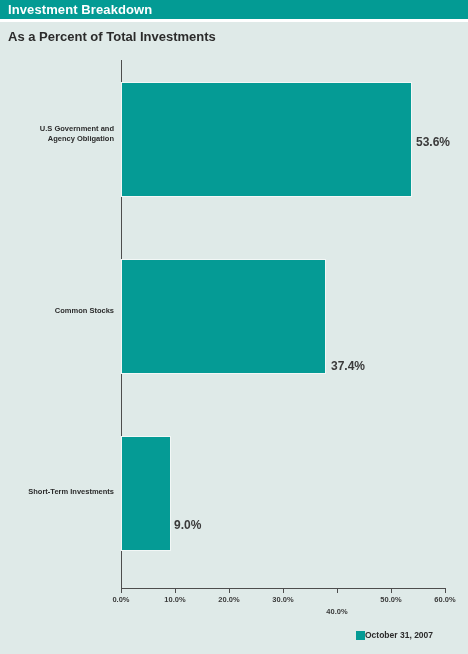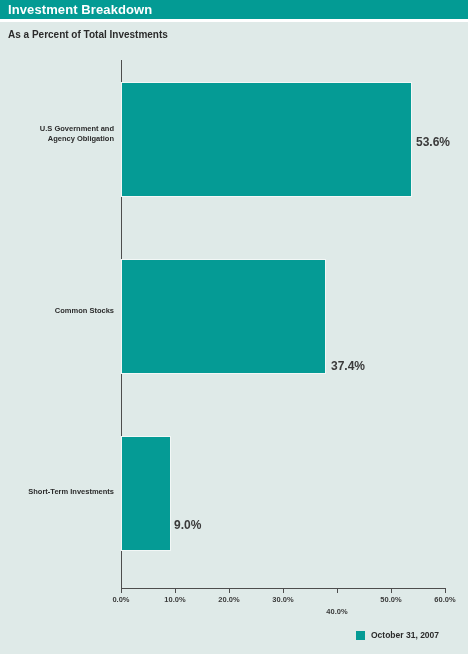--- a/index.html
+++ b/index.html
@@ -40,21 +40,21 @@
     left: 0;
     top: 19px;
     width: 468px;
     height: 3px;
     background: #ffffff;
   }
   .subtitle {
     position: absolute;
     left: 8px;
     top: 29px;
-    font-size: 10px;
+    font-size: 13px;
     font-weight: bold;
     color: #2b2b2b;
     white-space: nowrap;
   }
 
   
   .plot {
     position: absolute;
     left: 0;
     top: 0;
@@ -120,21 +120,20 @@
     white-space: nowrap;
   }
 
   
   .legend {
     position: absolute;
     left: 356px;
     top: 630px;
     display: flex;
     align-items: center;
-    gap: 6px;
   }
   .legend-swatch {
     width: 9px;
     height: 9px;
     background: #059b95;
   }
   .legend-label {
     font-size: 8.5px;
     font-weight: bold;
     color: #2b2b2b;

